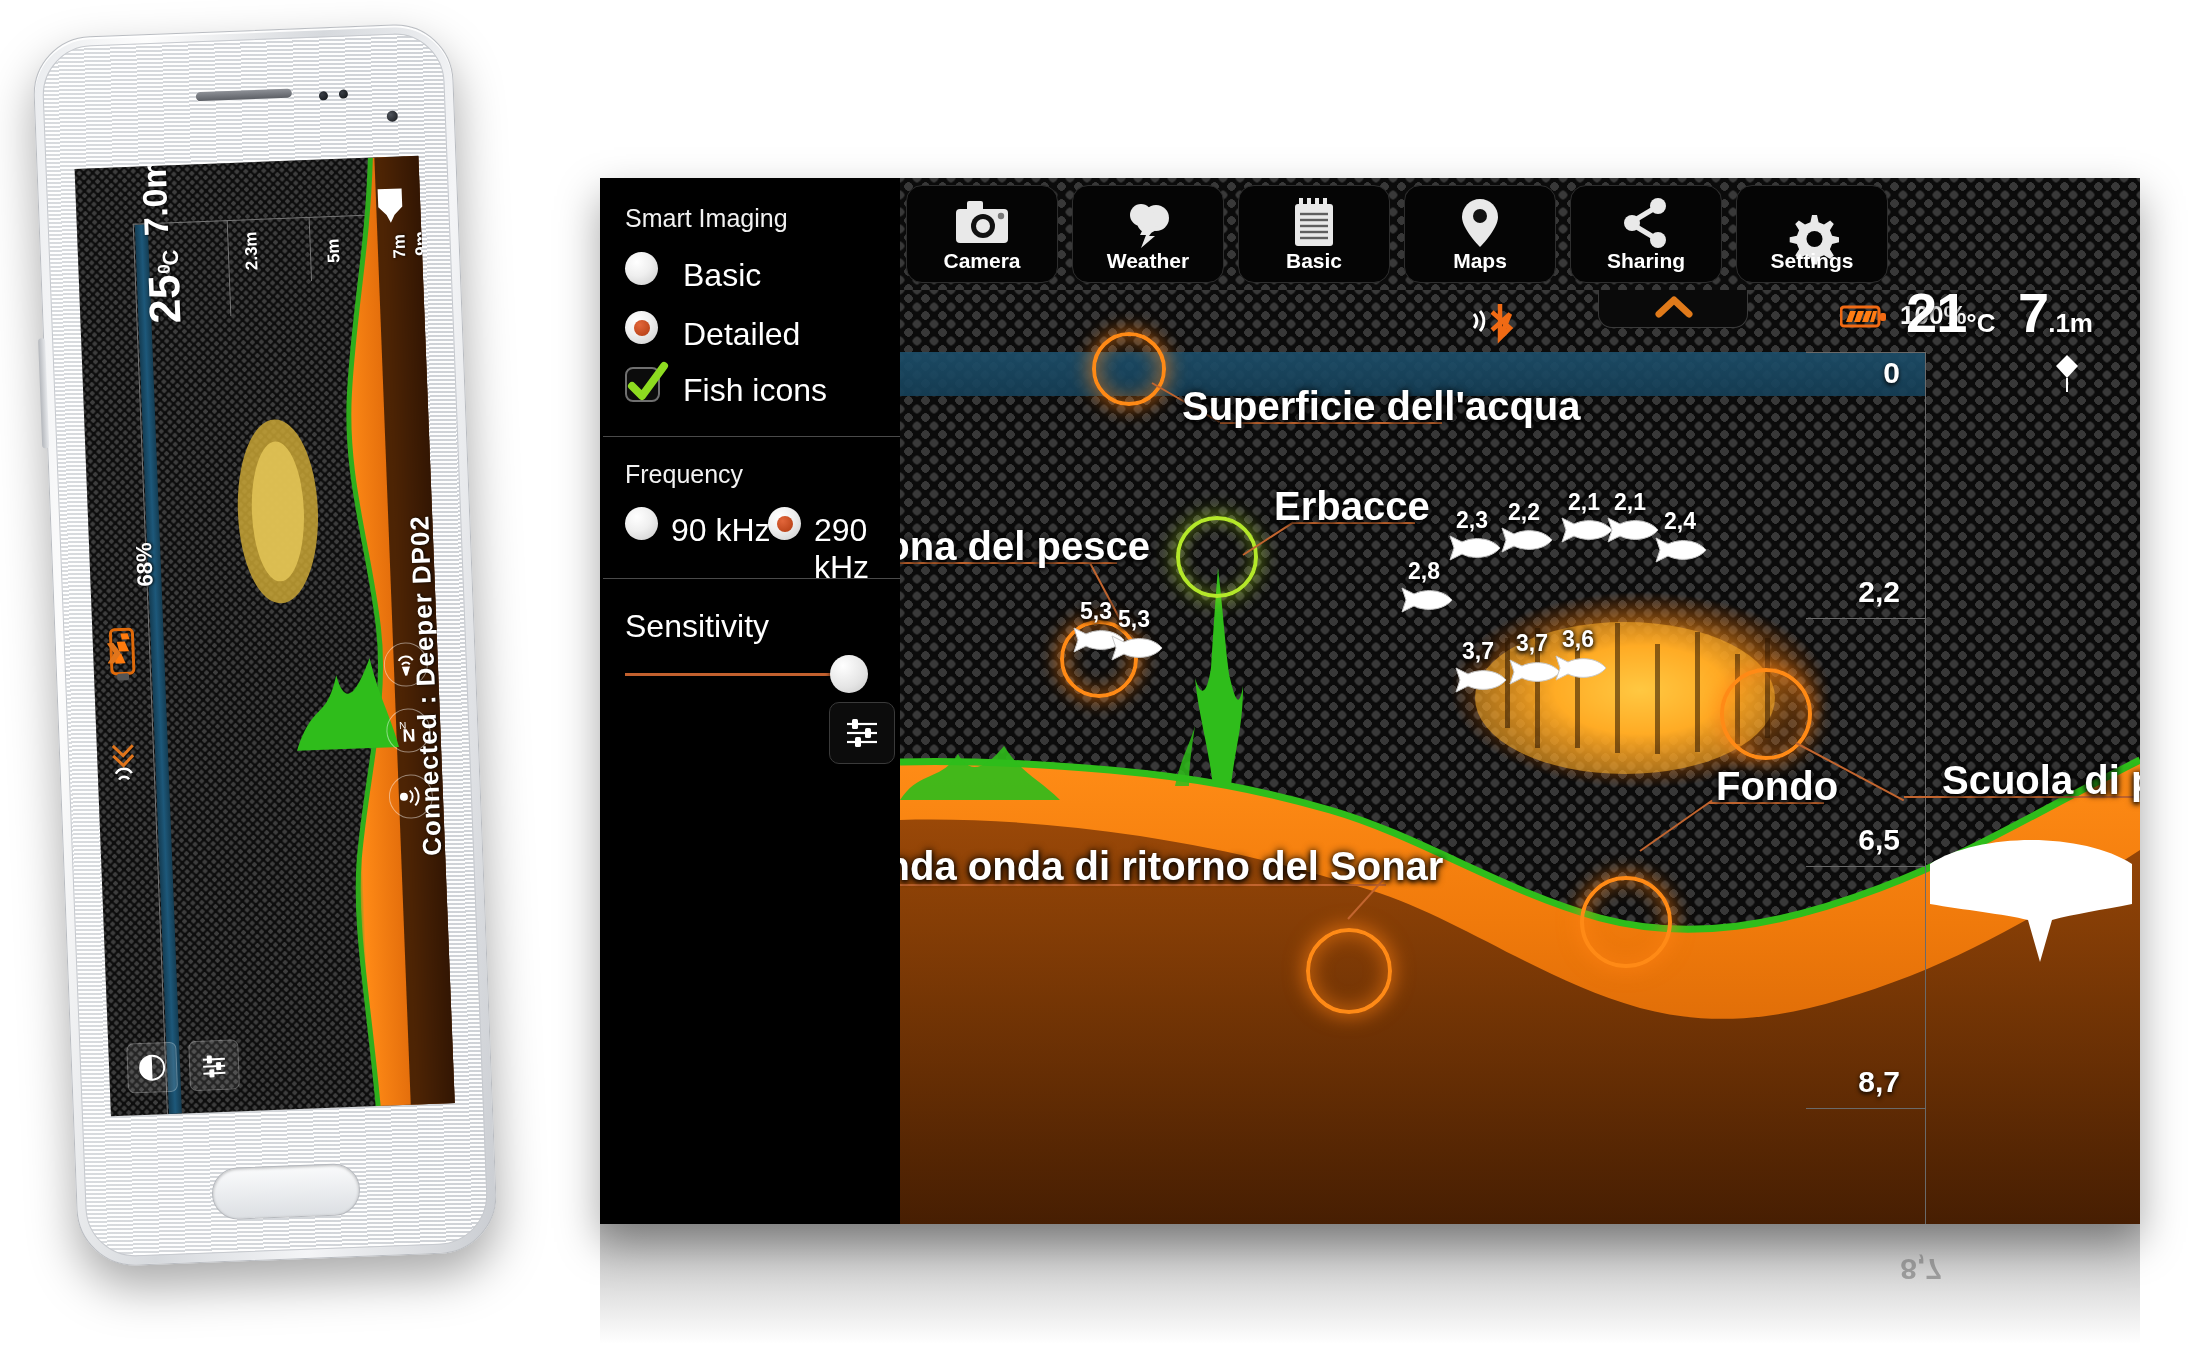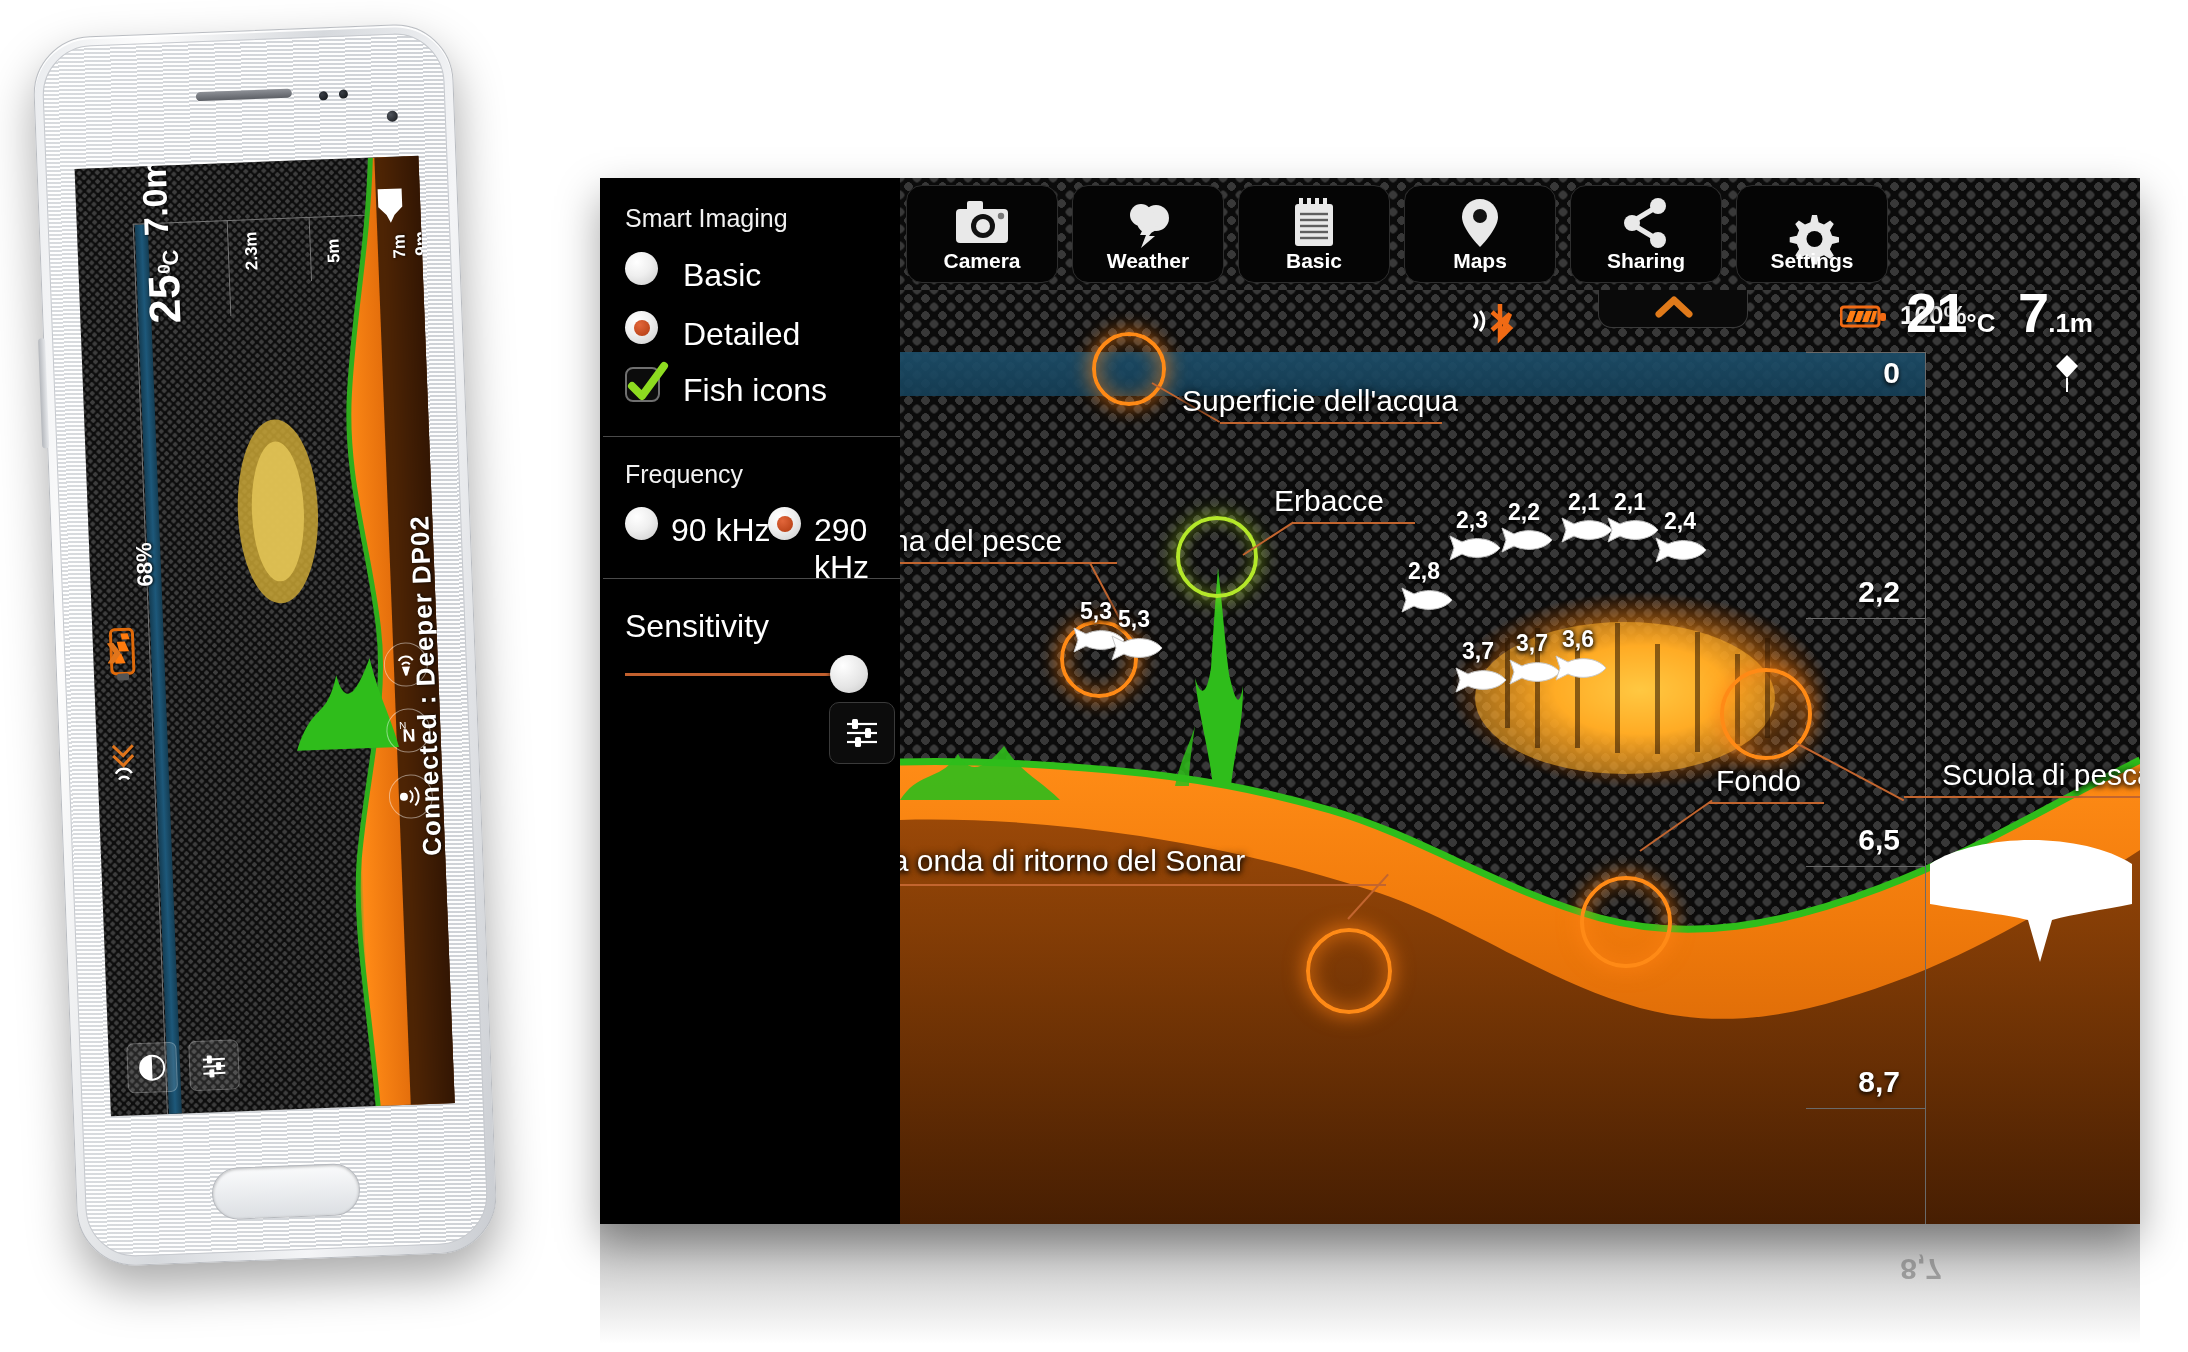--- a/index.html
+++ b/index.html
@@ -110,22 +110,22 @@
   .scale-line{ position:absolute; height:1px; background:#6a6a6a; }
   .scale-vline{ position:absolute; width:1px; background:#6a6a6a; }
   .depth-lbl{ position:absolute; color:#fff; font-weight:bold; font-size:30px;
       text-shadow:0 2px 4px #000; }
 
   .status-ic{ position:absolute; }
   .readout{ position:absolute; color:#fff; text-shadow:0 2px 5px #000; }
   .readout .big{ font-size:56px; font-weight:bold; letter-spacing:-1px; }
   .readout .sml{ font-size:26px; font-weight:bold; }
 
-  .ann-text{ position:absolute; color:#fff; font-size:30px;
-      text-shadow:0 2px 5px #000, 0 0 9px #000; white-space:nowrap; }
+  .ann-text{ position:absolute; color:#fff; font-size:40px;
+      text-shadow:0 2px 5px #000, 0 0 9px #000; white-space:nowrap;font-weight:bold; }
   .ann-line{ position:absolute; background:#c2652f; height:2px; transform-origin:0 50%; }
   .ann-circle{ position:absolute; border-radius:50%; border:4px solid #ff8a16;
       box-shadow:0 0 18px 4px rgba(255,130,20,.55), 0 0 18px 4px rgba(255,130,20,.45) inset; }
   .ann-circle.green{ border-color:#b4e82a;
       box-shadow:0 0 18px 4px rgba(180,232,42,.45), 0 0 14px 3px rgba(180,232,42,.35) inset; }
 
   .fish-lbl{ position:absolute; color:#fff; font-size:23px; font-weight:bold;
       text-shadow:0 2px 4px #000, 0 0 6px #000; }
   .fish{ position:absolute; }
 </style>

